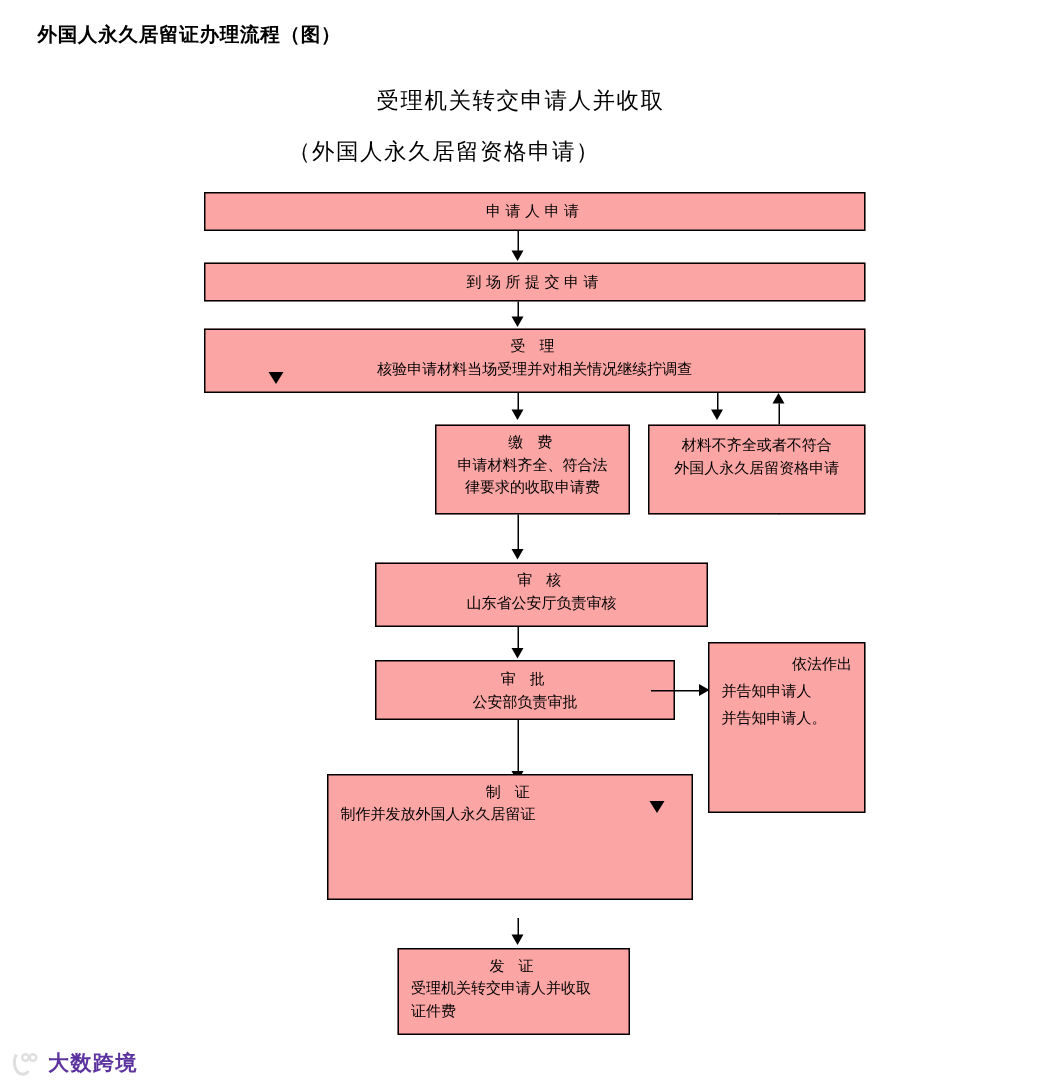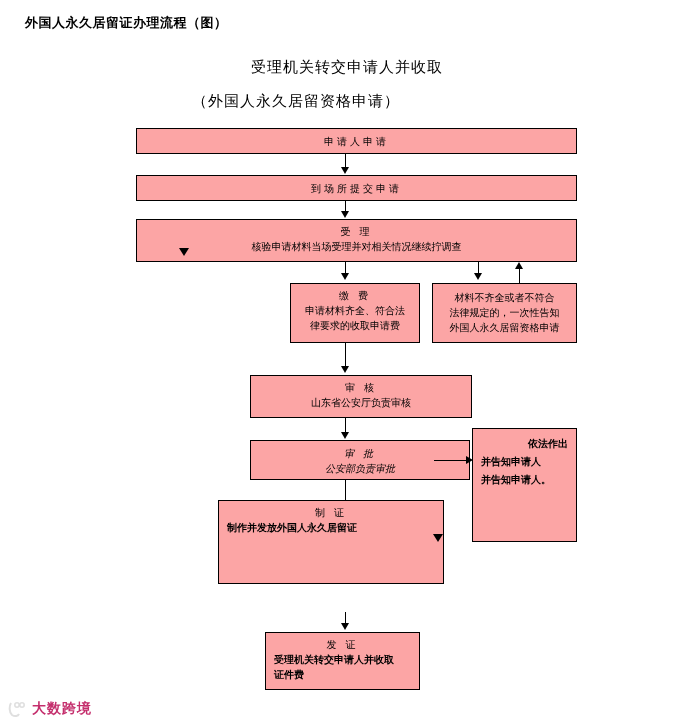--- a/index.html
+++ b/index.html
@@ -63,21 +63,20 @@
     letter-spacing: 3px;
     white-space: nowrap;
   }
   .node .bd {
     display: block;
     white-space: nowrap;
   }
   .node.align-left .bd {
     text-align: left;
     padding-left: 8px;
-    font-weight: bold;
   }
 
   
   .vline {
     position: absolute;
     width: 1px;
     background: #000000;
   }
   .hline {
     position: absolute;
@@ -128,21 +127,21 @@
     opacity: 0.9;
   }
   .watermark .wm-logo {
     width: 20px;
     height: 18px;
     position: relative;
   }
   .watermark .wm-text {
     font-size: 14px;
     font-weight: bold;
-    color: #be185d;
+    color: #4c1d95;
     letter-spacing: 1px;
   }
 </style>
 </head>
 <body>
 
 <div class="page-title">外国人永久居留证办理流程（图）</div>
 
 <div class="chart-title">受理机关转交申请人并收取</div>
 <div class="chart-subtitle">（外国人永久居留资格申请）</div>
@@ -176,53 +175,52 @@
 <div class="arrow-up" style="left:515px; top:262px;"></div>
 
 <div class="node" style="left:290px; top:283px; width:130px; height:60px; padding-top:4px;">
   <span class="hd">缴 费</span>
   <span class="bd">申请材料齐全、符合法</span>
   <span class="bd">律要求的收取申请费</span>
 </div>
 
 <div class="node" style="left:432px; top:283px; width:145px; height:60px; padding-top:6px;">
   <span class="bd">材料不齐全或者不符合</span>
-  <span class="bd">法律规定的，一次性告知</span>
   <span class="bd">外国人永久居留资格申请</span>
 </div>
 
 <div class="vline" style="left:345px; top:343px; height:23px;"></div>
 <div class="arrow-down" style="left:341px; top:366px;"></div>
 
 <div class="node" style="left:250px; top:375px; width:222px; height:43px; padding-top:4px;">
   <span class="hd">审 核</span>
   <span class="bd">山东省公安厅负责审核</span>
 </div>
 
 <div class="vline" style="left:345px; top:418px; height:15px;"></div>
 <div class="arrow-down" style="left:341px; top:432px;"></div>
 
-<div class="node" style="left:250px; top:440px; width:220px; height:40px; padding-top:5px;font-style:italic;">
+<div class="node" style="left:250px; top:440px; width:200px; height:40px; padding-top:5px;">
   <span class="hd">审 批</span>
   <span class="bd">公安部负责审批</span>
 </div>
 
 <div class="hline" style="left:434px; top:460px; width:33px;"></div>
 <div class="arrow-right" style="left:466px; top:456px;"></div>
 
 <div class="node align-left" style="left:472px; top:428px; width:105px; height:114px; padding-top:6px; line-height:18px;">
   <span class="bd" style="text-align:right; padding-right:8px;">依法作出</span>
   <span class="bd">并告知申请人</span>
   <span class="bd">并告知申请人。</span>
 </div>
 
 <div class="vline" style="left:345px; top:480px; height:34px;"></div>
 <div class="arrow-down" style="left:341px; top:514px;"></div>
 
-<div class="node align-left" style="left:218px; top:500px; width:226px; height:84px; padding-top:4px;">
+<div class="node align-left" style="left:218px; top:516px; width:244px; height:84px; padding-top:4px;">
   <span class="hd" style="text-align:center;">制 证</span>
   <span class="bd">制作并发放外国人永久居留证</span>
 </div>
 
 <div class="marker-down" style="left:433px; top:534px;"></div>
 
 <div class="vline" style="left:345px; top:612px; height:12px;"></div>
 <div class="arrow-down" style="left:341px; top:623px;"></div>
 
 <div class="node align-left" style="left:265px; top:632px; width:155px; height:58px; padding-top:4px;">

